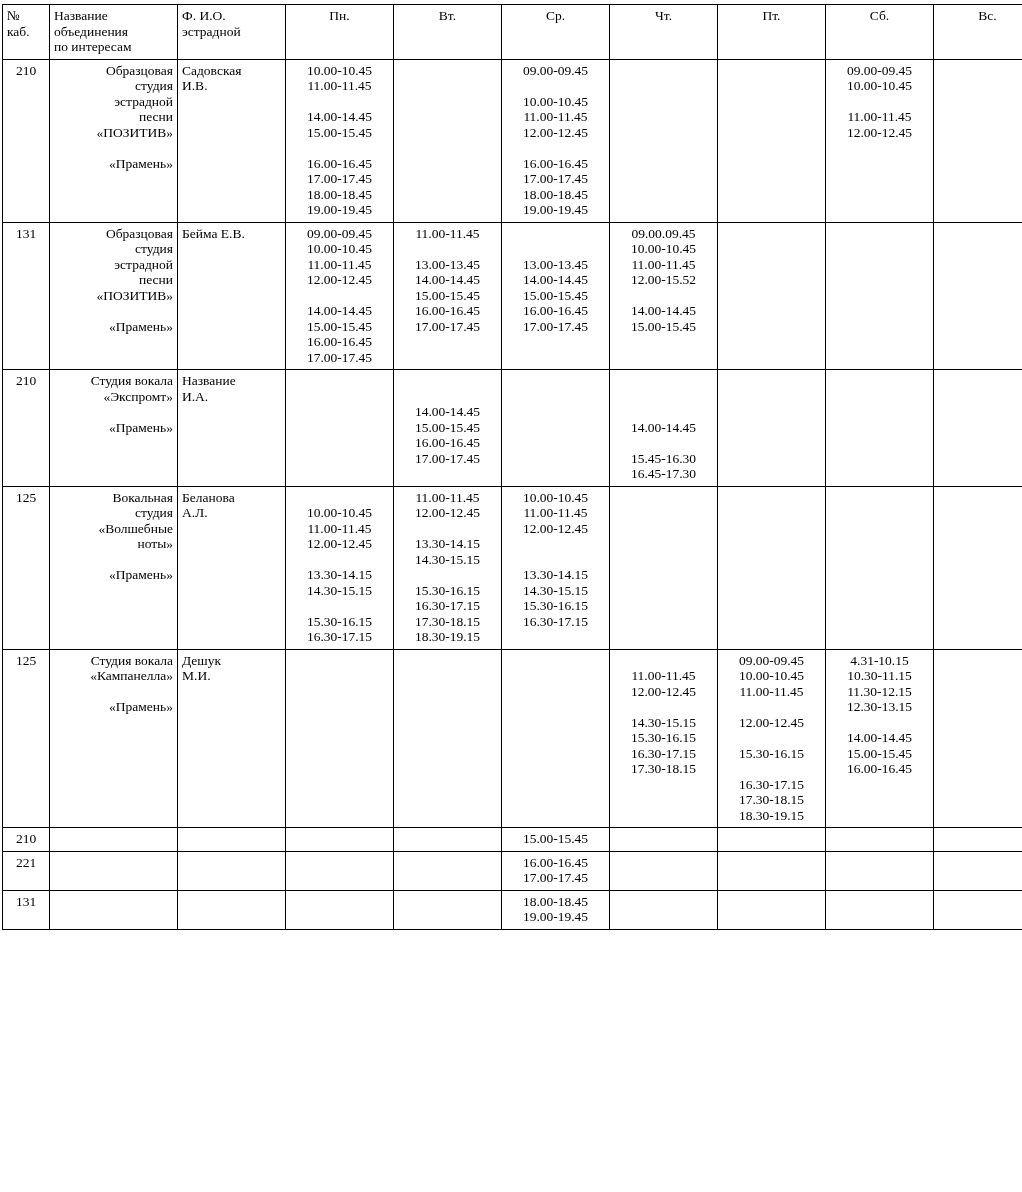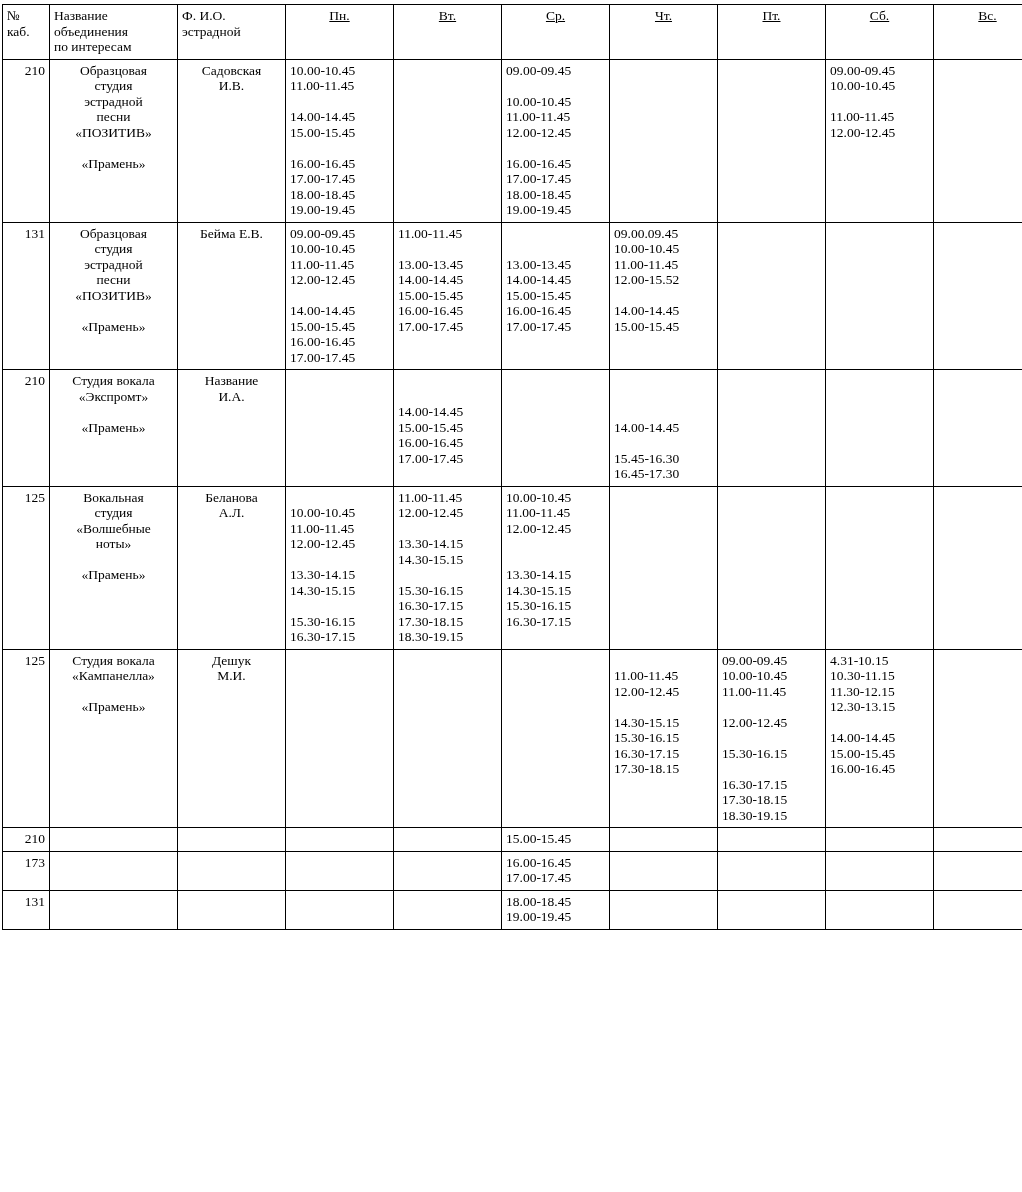--- a/index.html
+++ b/index.html
@@ -36,29 +36,29 @@
   col.c-room   { width: 47px; }
   col.c-name   { width: 128px; }
   col.c-teach  { width: 108px; }
   col.c-day    { width: 108px; }
 
   thead td {
     font-size: 13.5px;
     line-height: 15.5px;
     vertical-align: top;
   }
-  .hdr-center { text-align: center; text-decoration: underline; }
+  .hdr-center { text-align: center; }
   .hdr-left   { text-align: left; }
-  .cell-left   { text-align: center; }
-
-  .room { text-align: right; padding-left: 6px; }
-  .teacher { text-align: center; }
+  .cell-left   { text-align: right; }
+
+  .room { text-align: center; padding-left: 6px; }
+  .teacher { }
 
   .group { white-space: pre-line; }
-  .times { white-space: pre-line; }
+  .times { white-space: pre-line; text-align: center; }
 
   
   .row-main td { height: auto; }
 </style>
 </head>
 <body>
 
 <div class="sheet">
   <table class="schedule">
     <colgroup>
@@ -301,21 +301,21 @@
         <td class="times"></td>
         <td class="times"></td>
         <td class="times">15.00-15.45</td>
         <td class="times"></td>
         <td class="times"></td>
         <td class="times"></td>
         <td class="times"></td>
       </tr>
 
       <tr class="row-main">
-        <td class="room">173</td>
+        <td class="room">221</td>
         <td class="cell-left group"></td>
         <td class="teacher group"></td>
         <td class="times"></td>
         <td class="times"></td>
         <td class="times">16.00-16.45
 17.00-17.45</td>
         <td class="times"></td>
         <td class="times"></td>
         <td class="times"></td>
         <td class="times"></td>

